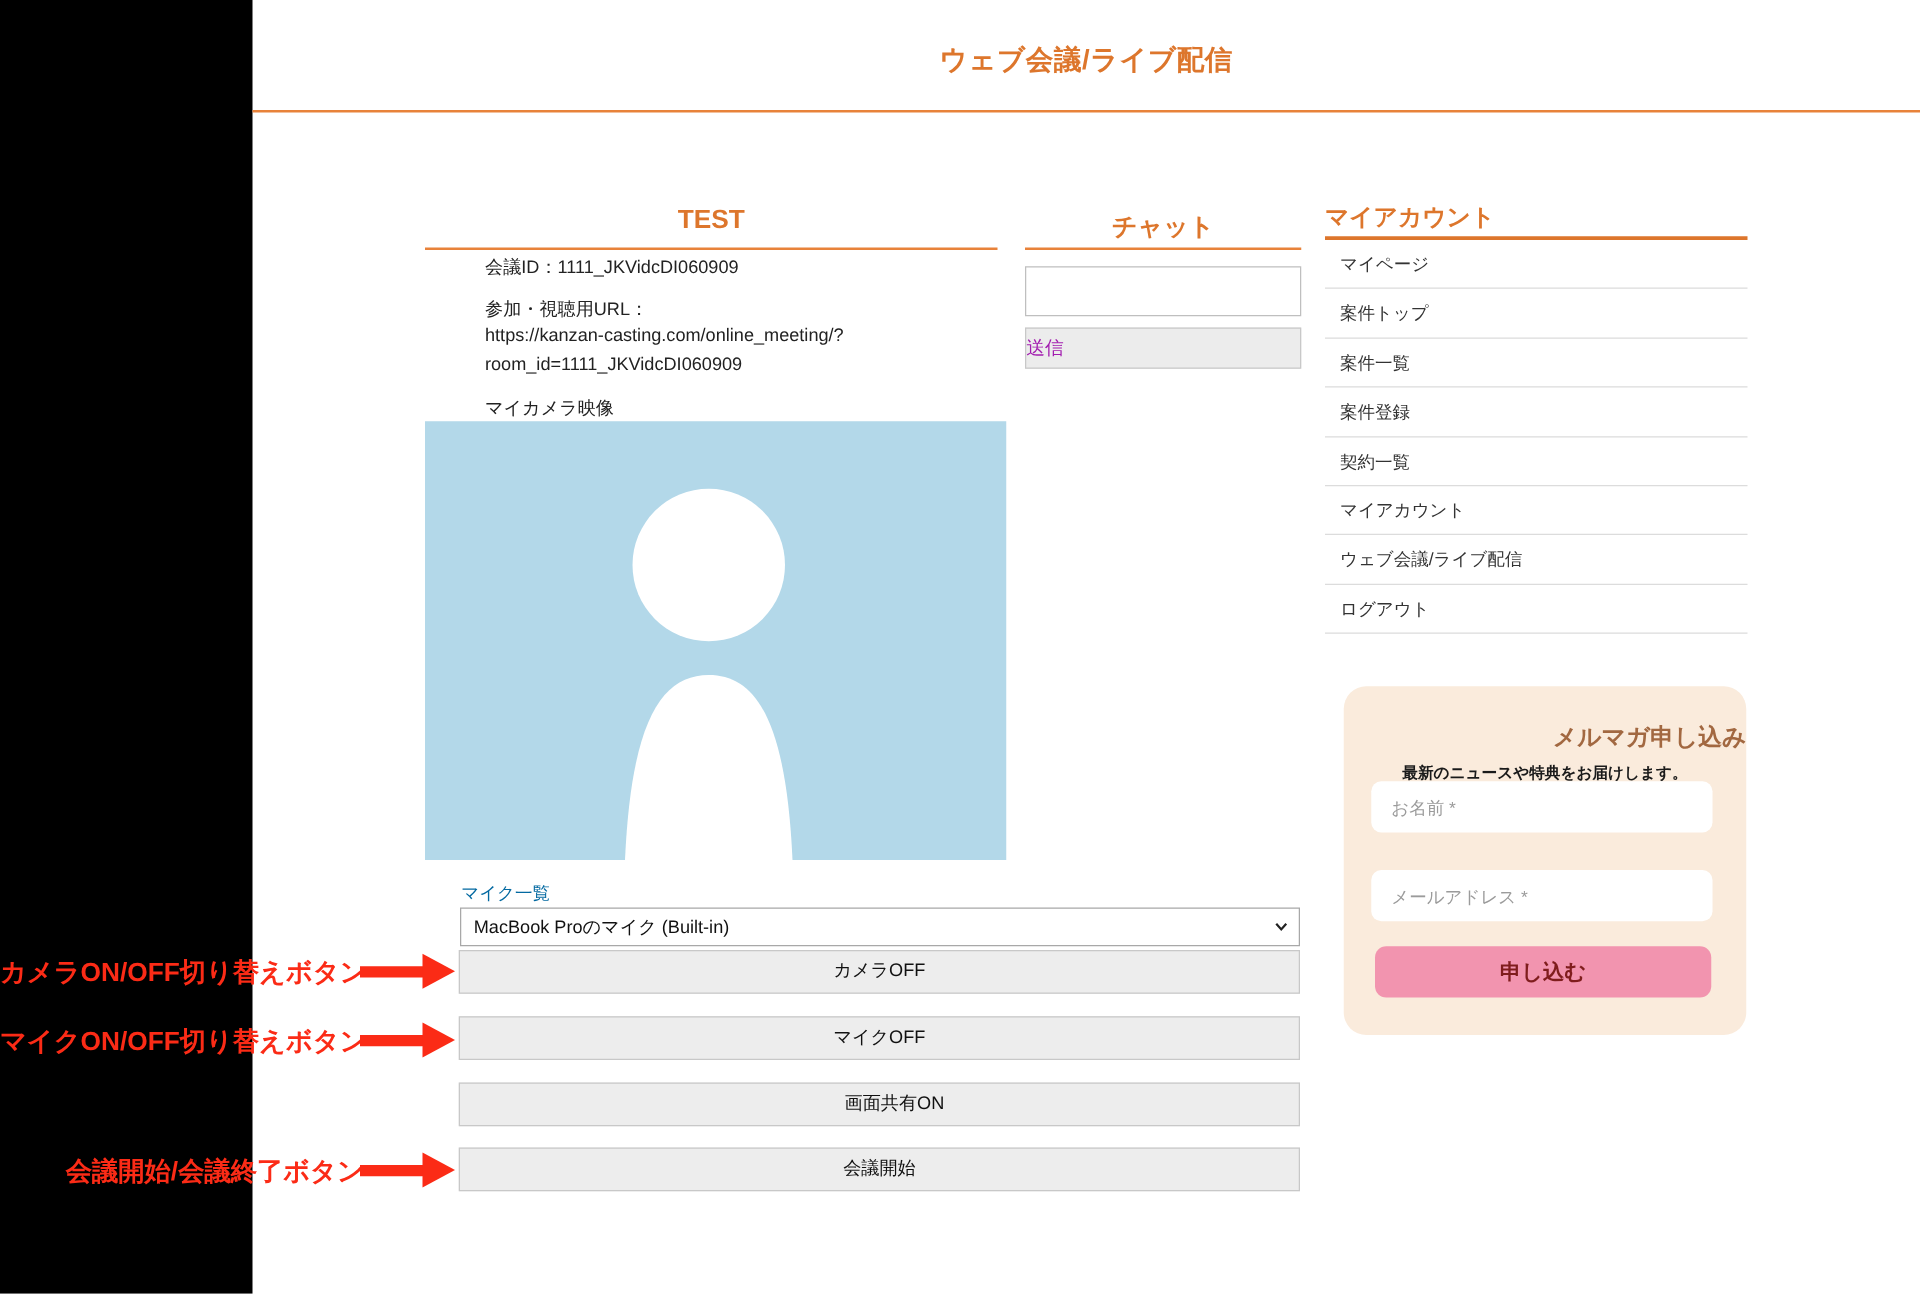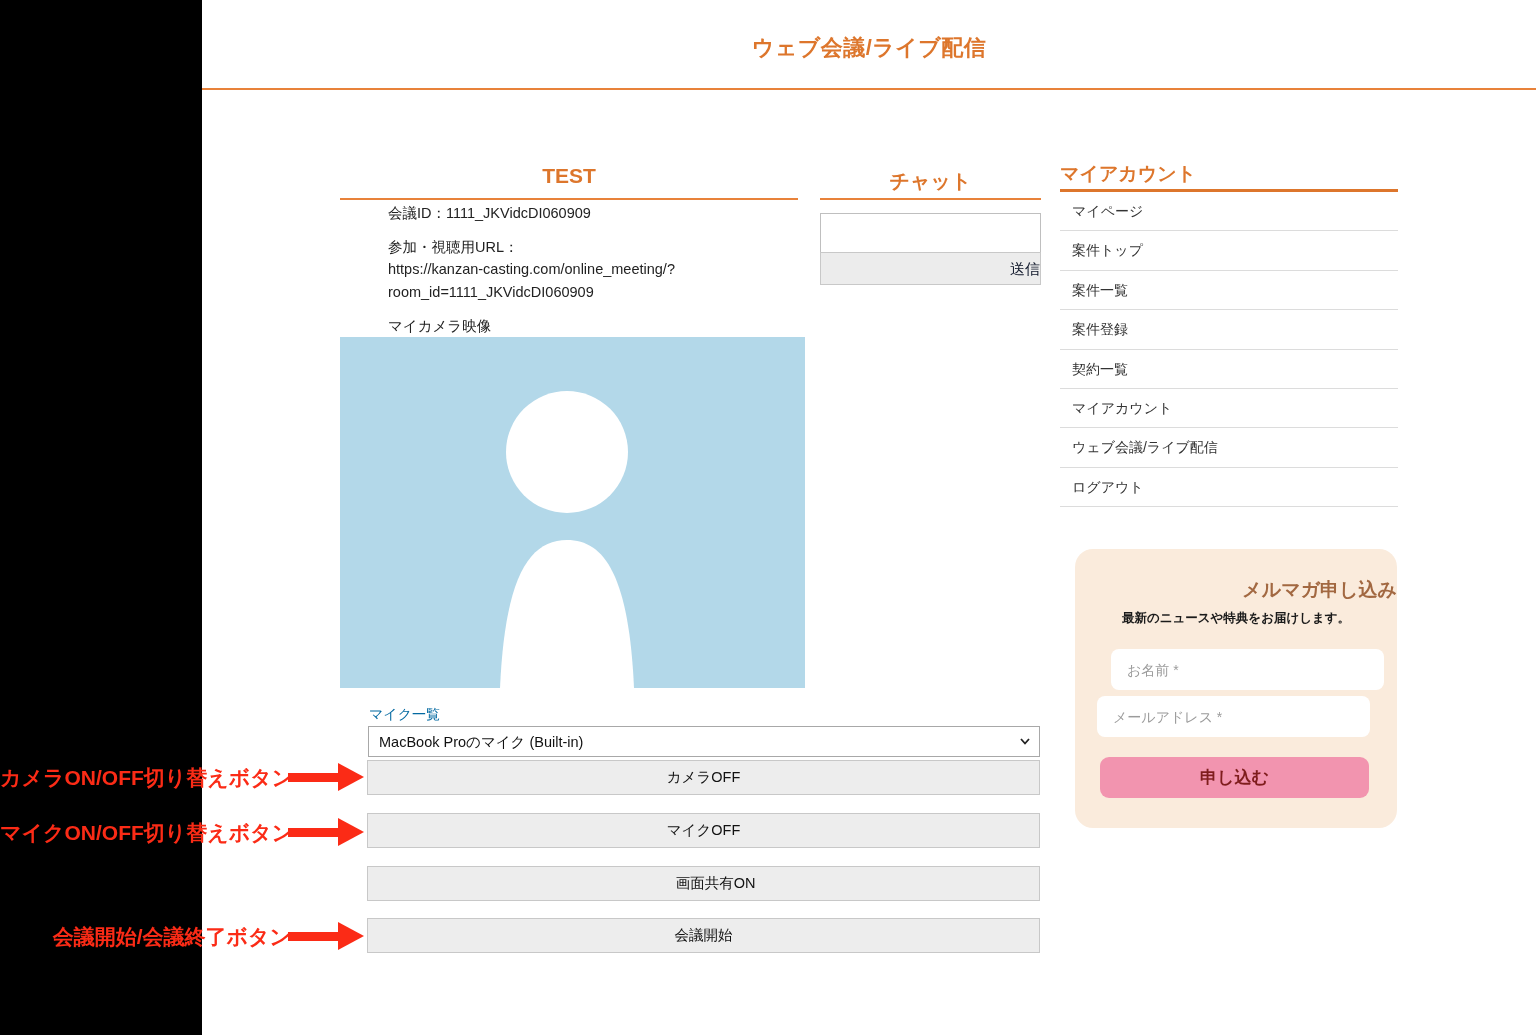--- a/index.html
+++ b/index.html
@@ -56,42 +56,42 @@
     border:1px solid #C8C8C8; font-family:inherit; font-size:14.5px; color:#111;
     text-align:center; line-height:33px; cursor:pointer; }
   .btn-camera { top:760px; }
   .btn-mic    { top:813px; }
   .btn-share  { top:866px;padding-left:24px; }
   .btn-start  { top:918px; }
 
   
   .chat-input { left:820px; top:213px; width:221px; height:40px;
     border:1px solid #BFBFBF; background:#fff; font-family:inherit; font-size:14px; padding:0 8px; }
-  .chat-send { left:820px; top:252px; width:221px; height:33px; background:#ECECEC;
-    border:1px solid #C8C8C8; font-family:inherit; font-size:15px; color:#0f172a;
-    text-align:right; line-height:31px; cursor:pointer; }
+  .chat-send { left:820px; top:262px; width:221px; height:33px; background:#ECECEC;
+    border:1px solid #C8C8C8; font-family:inherit; font-size:15px; color:#a21caf;
+    text-align:left; line-height:31px; cursor:pointer; }
 
   
   .account-menu { left:1060px; top:192px; width:338px; }
   .menu-item { height:39.4px; line-height:39.4px; padding-left:12px;
     font-size:14px; color:#333; border-bottom:1px solid #DCDCDC; cursor:pointer;
     white-space:nowrap; }
 
   
   .newsletter { left:1075px; top:549px; width:322px; height:279px;
     background:#FAEBDC; border-radius:18px; }
   .news-heading { position:absolute; left:0; top:28px; width:100%; text-align:right;
     font-size:19px; font-weight:bold; color:#A26841; }
   .news-sub { position:absolute; left:0; top:61px; width:100%; text-align:center;
     font-size:12.5px; font-weight:bold; color:#1a1a1a; }
   .news-input { position:absolute; left:22px; width:273px; height:41px;
     border:none; border-radius:8px; background:#fff; font-family:inherit;
     font-size:14px; color:#333; padding:0 16px; }
   .news-input::placeholder { color:#9b9b9b; opacity:1; }
-  .news-input-name  { top:100px;margin-left:14px; }
+  .news-input-name  { top:76px; }
   .news-input-email { top:147px; }
   .news-submit { position:absolute; left:25px; top:208px; width:269px; height:41px;
     background:#F294AF; border:none; border-radius:9px; font-family:inherit;
     font-size:17px; font-weight:bold; color:#7f1d1d; cursor:pointer; }
 
   
   .ann-label { color:#FB2B16; font-size:21px; font-weight:bold; white-space:nowrap;
     text-align:right; z-index:5; }
   .ann-1 { left:0;   top:764px; width:278px; }
   .ann-2 { left:0;   top:819px; width:278px; }

